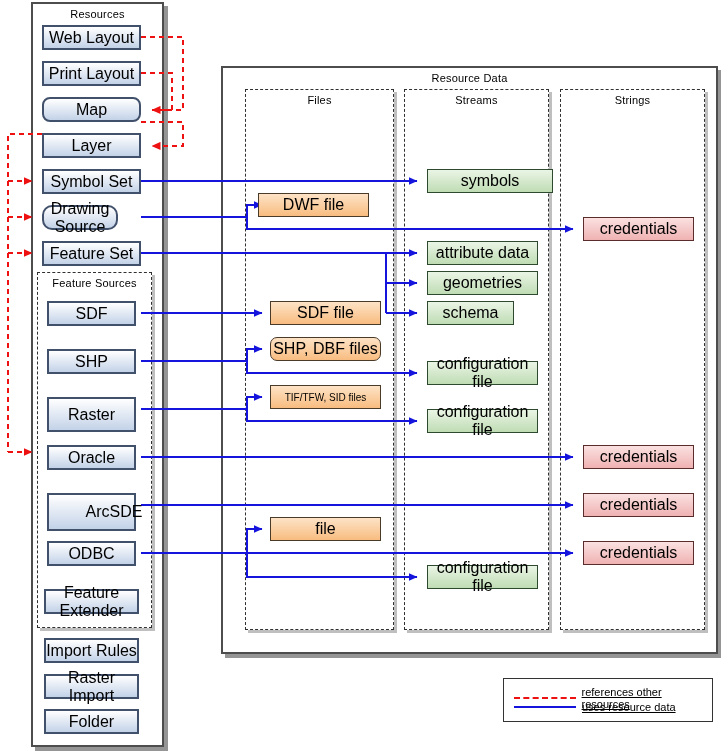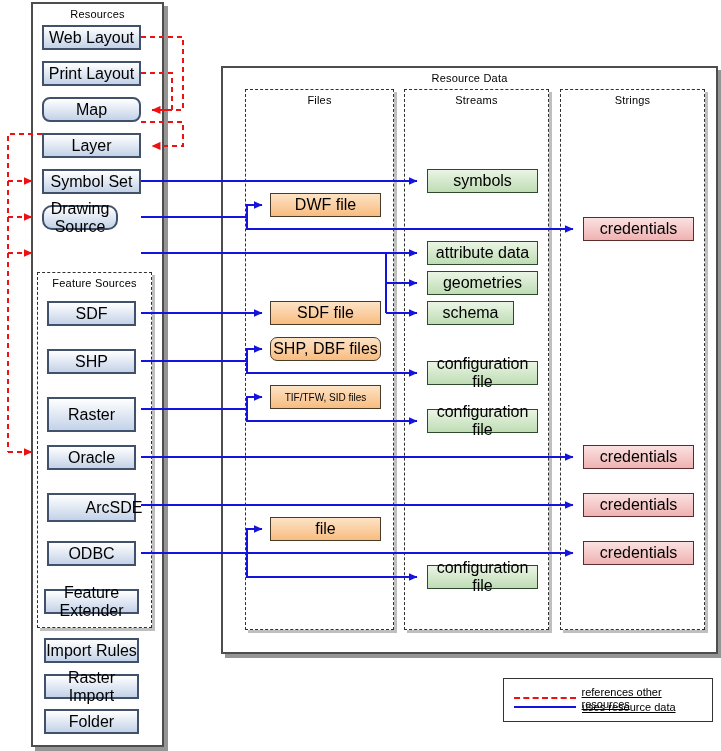--- a/index.html
+++ b/index.html
@@ -128,40 +128,41 @@
       <path d="M247,553 L247,577 L417,577" marker-end="url(#ar-blue)"></path>
     </g>
   </svg>
 
   <div class="node res" style="left:42px;top:25px;width:99px;height:25px;">Web Layout</div>
   <div class="node res" style="left:42px;top:61px;width:99px;height:25px;">Print Layout</div>
   <div class="node res" style="left:42px;top:97px;width:99px;height:25px;border-radius:8px;">Map</div>
   <div class="node res" style="left:42px;top:133px;width:99px;height:25px;">Layer</div>
   <div class="node res" style="left:42px;top:169px;width:99px;height:25px;">Symbol Set</div>
   <div class="node res" style="left:42px;top:205px;width:76px;height:25px;border-radius:10px;">Drawing Source</div>
+  <div class="node res" style="left:42px;top:241px;width:99px;height:25px;">Feature Set</div>
 
   <div class="node res" style="left:47px;top:301px;width:89px;height:25px;">SDF</div>
   <div class="node res" style="left:47px;top:349px;width:89px;height:25px;">SHP</div>
   <div class="node res" style="left:47px;top:397px;width:89px;height:35px;">Raster</div>
   <div class="node res" style="left:47px;top:445px;width:89px;height:25px;">Oracle</div>
-  <div class="node res" style="left:47px;top:493px;width:89px;height:29px;padding-left:45px;">ArcSDE</div>
+  <div class="node res" style="left:47px;top:493px;width:89px;height:38px;padding-left:45px;">ArcSDE</div>
   <div class="node res" style="left:47px;top:541px;width:89px;height:25px;">ODBC</div>
   <div class="node res" style="left:44px;top:589px;width:95px;height:25px;font-size:16px;">Feature Extender</div>
 
   <div class="node res" style="left:44px;top:638px;width:95px;height:25px;">Import Rules</div>
   <div class="node res" style="left:44px;top:709px;width:95px;height:25px;">Folder</div>
   <div class="node res" style="left:44px;top:674px;width:95px;height:25px;">Raster Import</div>
 
-  <div class="node file" style="left:270px;top:193px;width:111px;height:24px;">DWF file</div>
+  <div class="node file" style="left:258px;top:193px;width:111px;height:24px;">DWF file</div>
   <div class="node file" style="left:270px;top:301px;width:111px;height:24px;">SDF file</div>
   <div class="node file" style="left:270px;top:337px;width:111px;height:24px;border-radius:7px;">SHP, DBF files</div>
   <div class="node file" style="left:270px;top:385px;width:111px;height:24px;font-size:10px;">TIF/TFW, SID files</div>
   <div class="node file" style="left:270px;top:517px;width:111px;height:24px;">file</div>
 
-  <div class="node stream" style="left:427px;top:169px;width:111px;height:24px;">symbols</div>
+  <div class="node stream" style="left:427px;top:169px;width:126px;height:24px;">symbols</div>
   <div class="node stream" style="left:427px;top:241px;width:111px;height:24px;">attribute data</div>
   <div class="node stream" style="left:427px;top:271px;width:111px;height:24px;">geometries</div>
   <div class="node stream" style="left:427px;top:301px;width:87px;height:24px;">schema</div>
   <div class="node stream" style="left:427px;top:361px;width:111px;height:24px;">configuration file</div>
   <div class="node stream" style="left:427px;top:409px;width:111px;height:24px;">configuration file</div>
   <div class="node stream" style="left:427px;top:565px;width:111px;height:24px;">configuration file</div>
 
   <div class="node string" style="left:583px;top:217px;width:111px;height:24px;">credentials</div>
   <div class="node string" style="left:583px;top:445px;width:111px;height:24px;">credentials</div>
   <div class="node string" style="left:583px;top:493px;width:111px;height:24px;">credentials</div>

